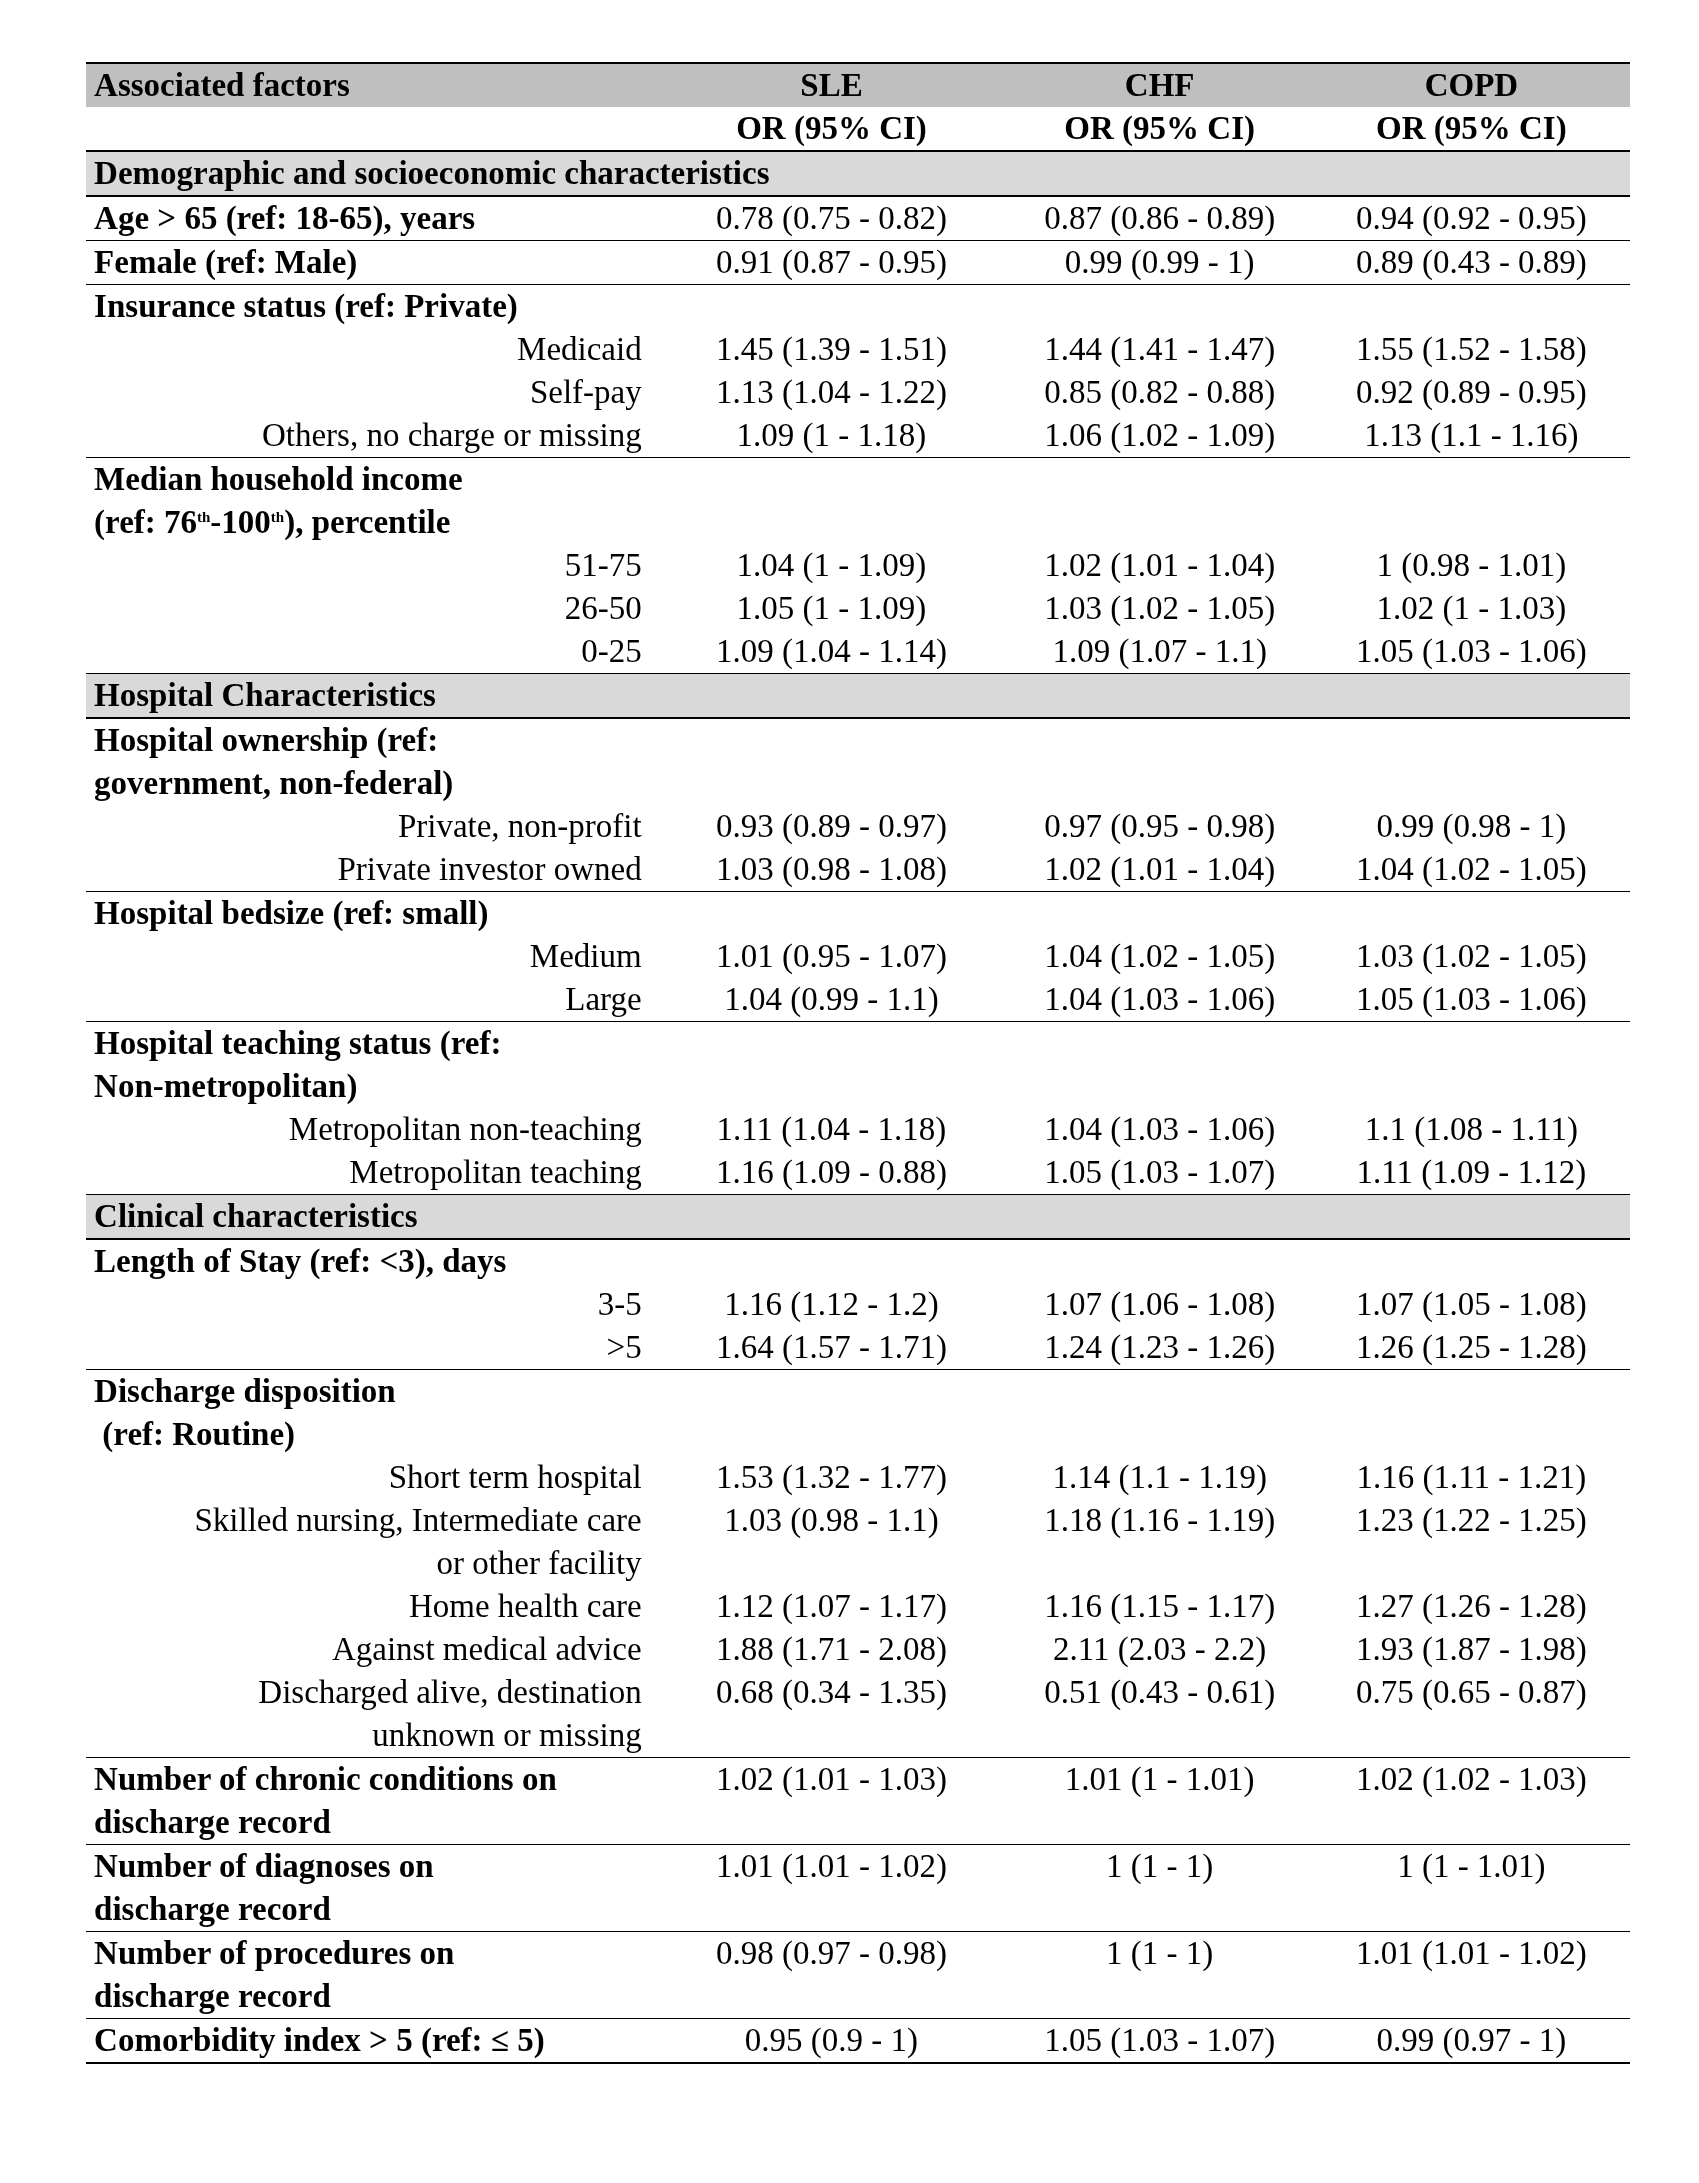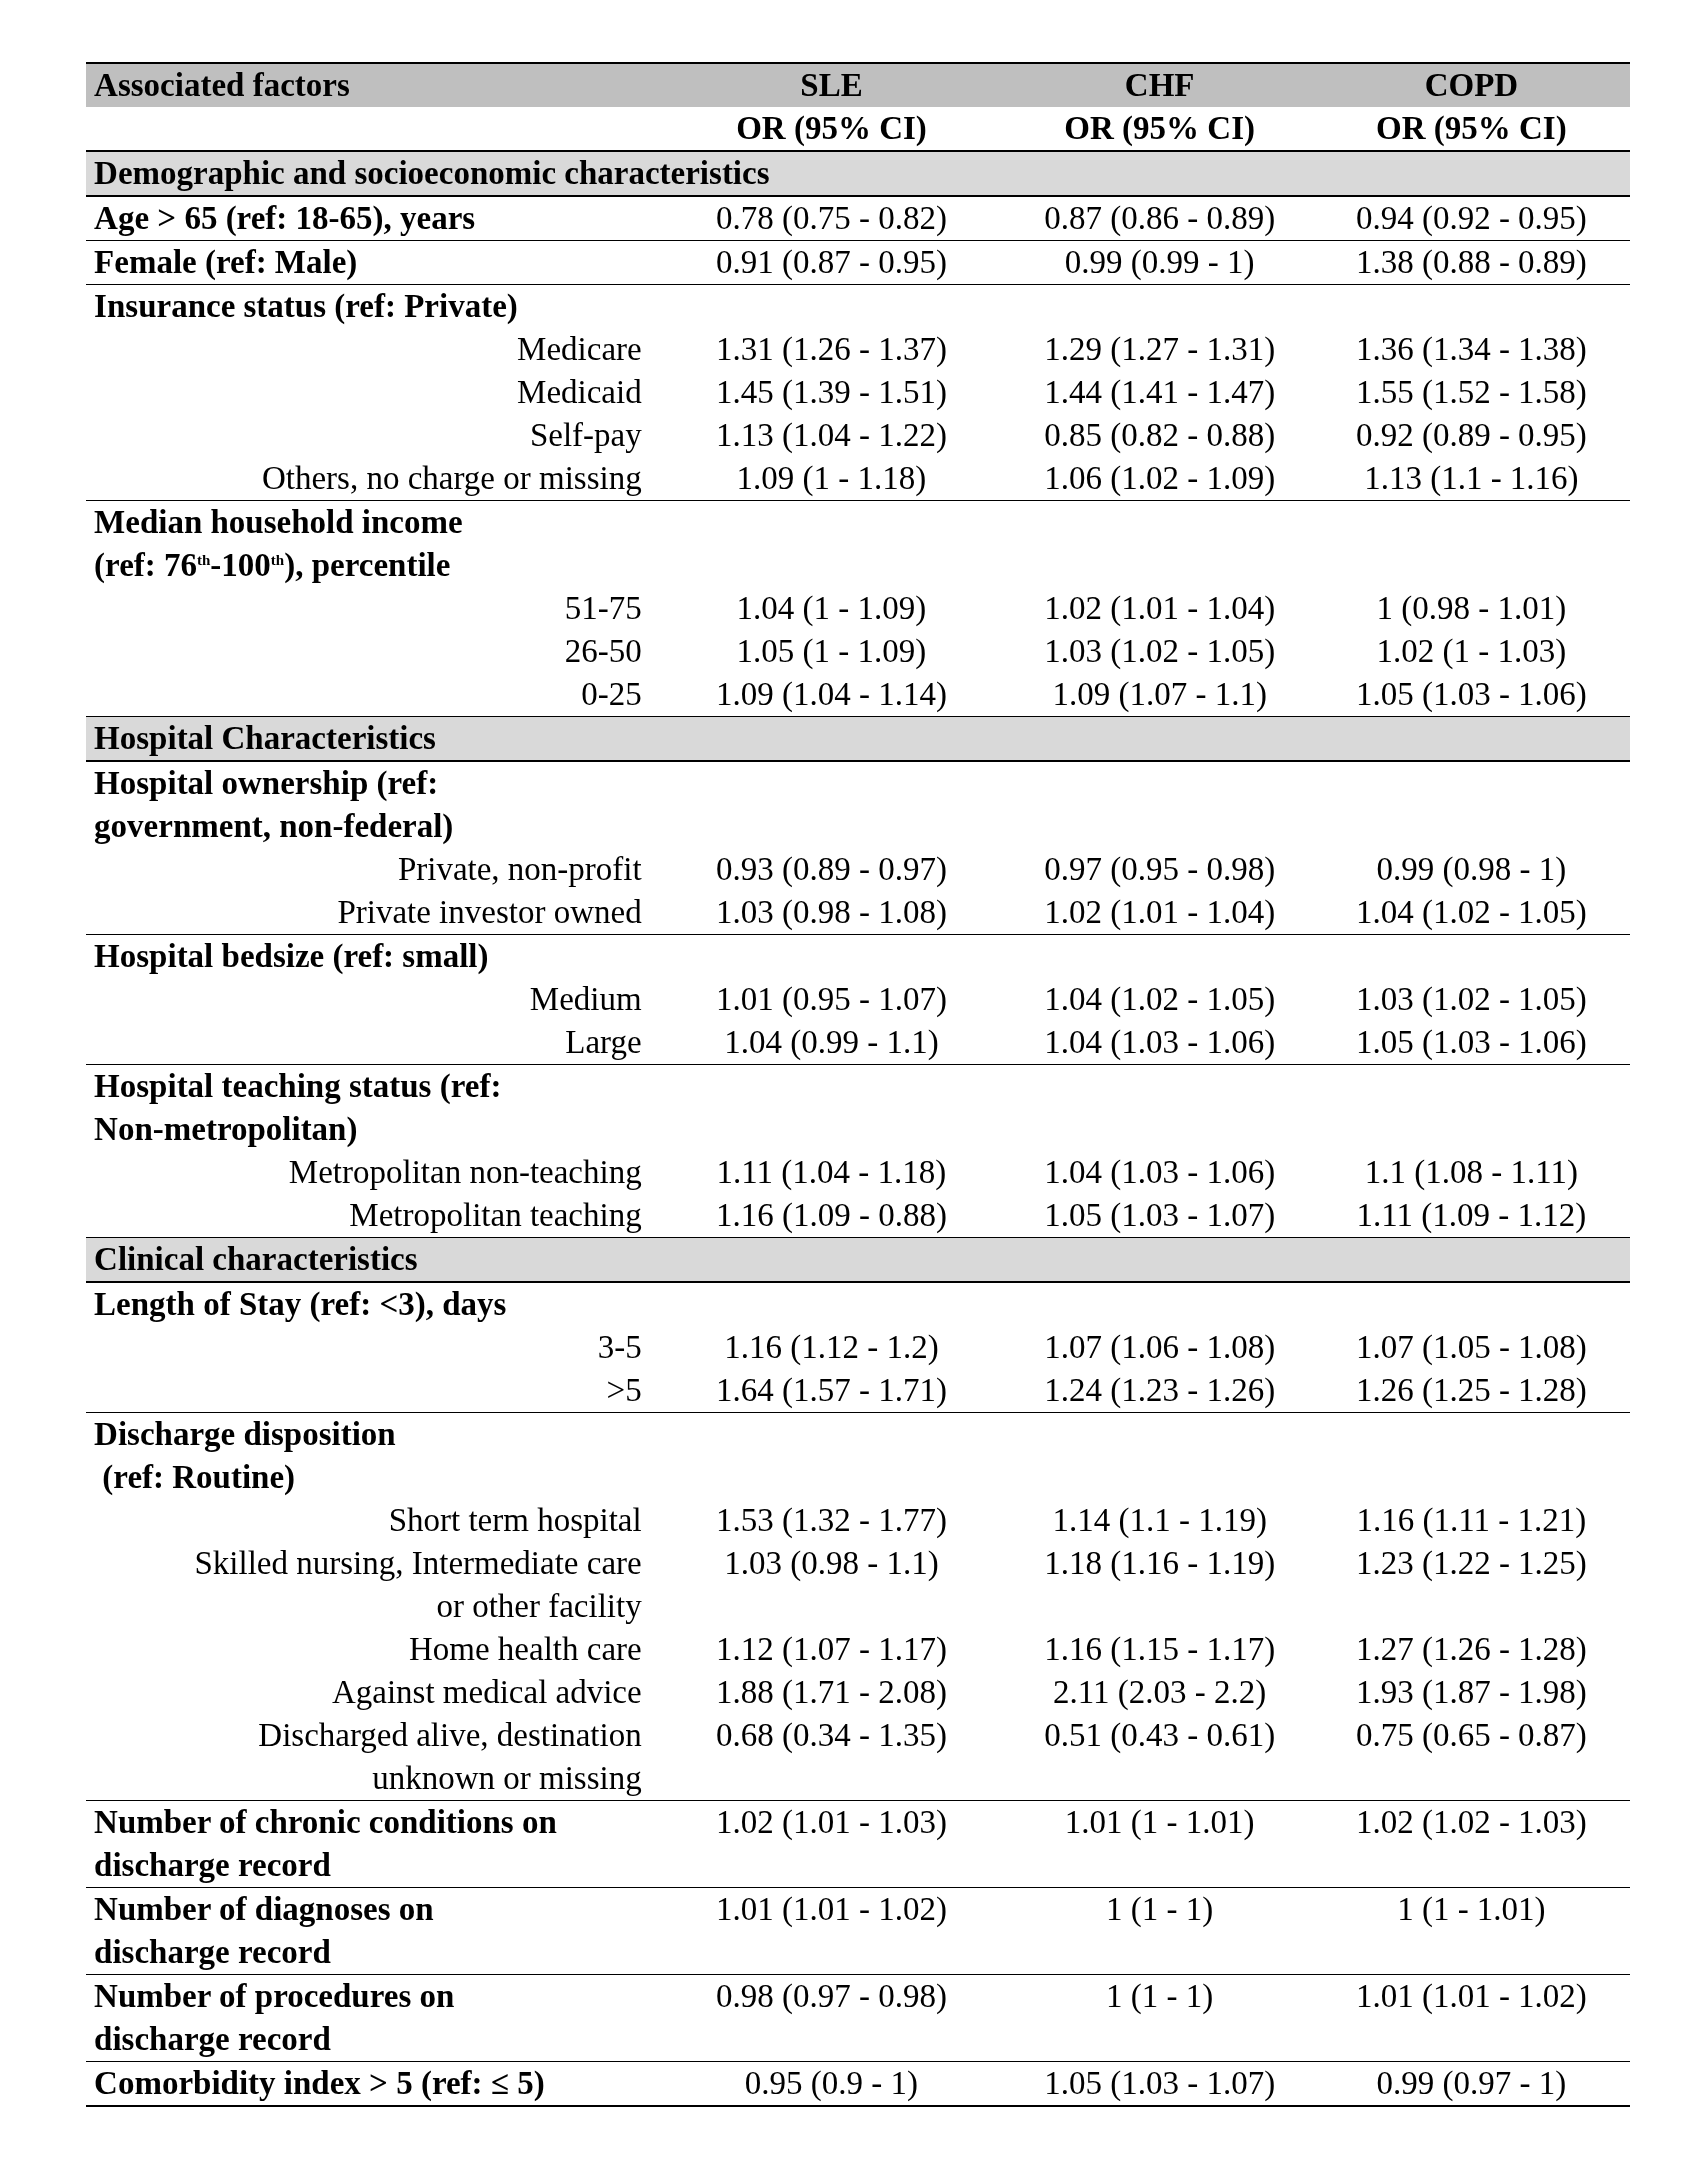--- a/index.html
+++ b/index.html
@@ -56,30 +56,24 @@
     <tr>
       <td class="b">Age &gt; 65 (ref: 18-65), years</td>
       <td class="v">0.78 (0.75 - 0.82)</td>
       <td class="v">0.87 (0.86 - 0.89)</td>
       <td class="v">0.94 (0.92 - 0.95)</td>
     </tr>
     <tr class="bt">
       <td class="b">Female (ref: Male)</td>
       <td class="v">0.91 (0.87 - 0.95)</td>
       <td class="v">0.99 (0.99 - 1)</td>
-      <td class="v">1.38 (0.88 - 0.89)</td>
+      <td class="v">0.89 (0.43 - 0.89)</td>
     </tr>
     <tr class="bt">
       <td class="b" colspan="4">Insurance status (ref: Private)</td>
-    </tr>
-    <tr>
-      <td class="sub">Medicare</td>
-      <td class="v">1.31 (1.26 - 1.37)</td>
-      <td class="v">1.29 (1.27 - 1.31)</td>
-      <td class="v">1.36 (1.34 - 1.38)</td>
     </tr>
     <tr>
       <td class="sub">Medicaid</td>
       <td class="v">1.45 (1.39 - 1.51)</td>
       <td class="v">1.44 (1.41 - 1.47)</td>
       <td class="v">1.55 (1.52 - 1.58)</td>
     </tr>
     <tr>
       <td class="sub">Self-pay</td>
       <td class="v">1.13 (1.04 - 1.22)</td>

